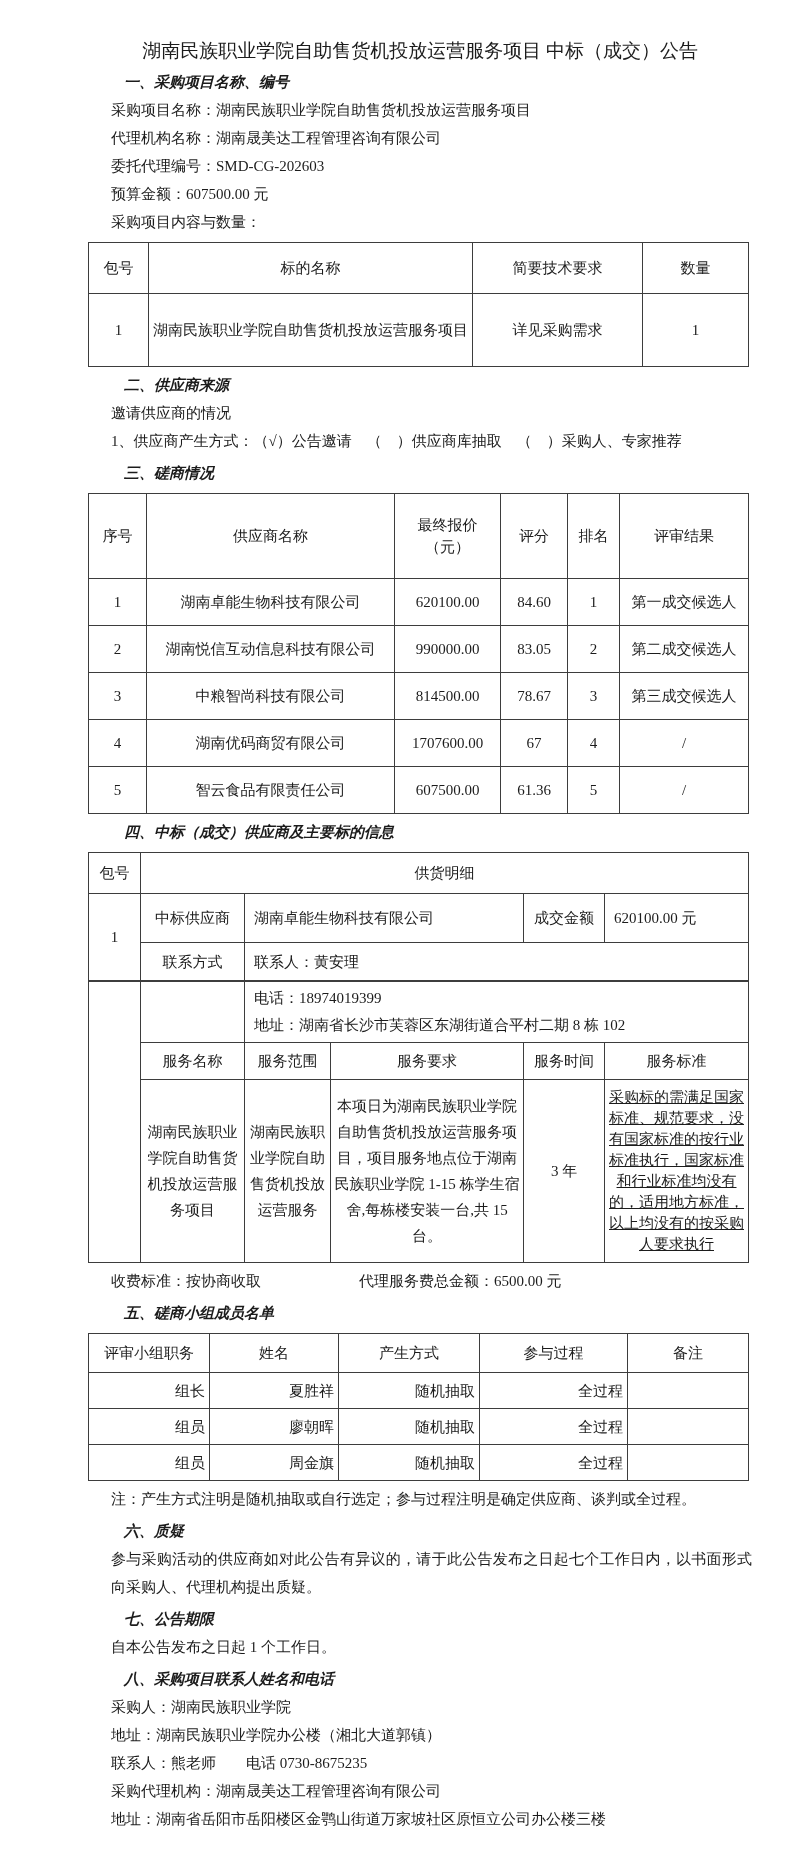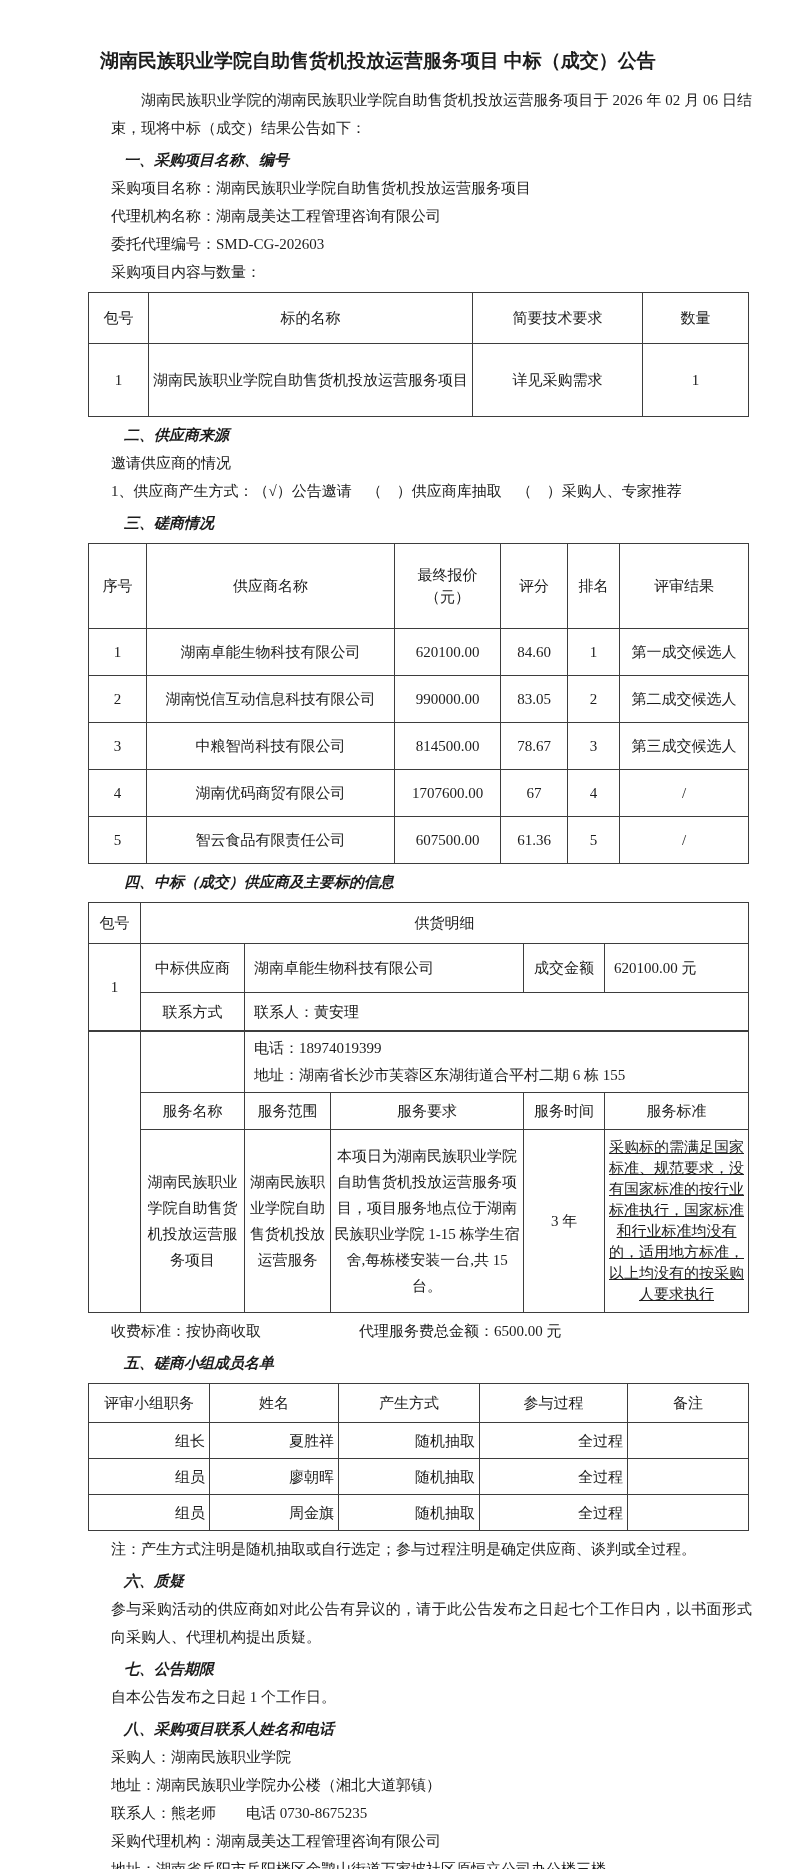--- a/index.html
+++ b/index.html
@@ -3,22 +3,22 @@
 <meta charset="utf-8">
 <style>
   html,body{margin:0;padding:0;background:#ffffff;}
   .doc{
     width:800px;min-height:1869px;box-sizing:border-box;
     padding:36px 48px 0 88px;background:#fff;
     font-family:"Liberation Serif","DejaVu Serif",serif;
     color:#1c1c1c;
   }
   .title{
-    font-size:19px;font-weight:bold;text-align:left;
-    line-height:26px;margin:12px;
+    font-size:19px;font-weight:normal;text-align:center;
+    line-height:26px;margin:2px;
   }
   p{font-size:15px;line-height:28px;margin:0 0 0 23px;}
   .intro{margin-top:8px;text-indent:2em;text-align:justify;}
   .just{text-align:justify;}
   h2{font-size:15px;font-weight:bold;line-height:28px;margin:4px 0 0 36px;font-style:italic;}
   table{
     border-collapse:collapse;table-layout:fixed;width:660px;
     margin:6px 0 4px 0;
   }
   td{
@@ -49,26 +49,26 @@
   .t5-r td{height:31px;text-align:right;}
   .feeline .fee-l{display:inline-block;min-width:248px;}
 </style>
 </head>
 <body>
 
 <div class="doc">
 
   <h1 class="title">湖南民族职业学院自助售货机投放运营服务项目 中标（成交）公告</h1>
 
-  <p class="intro">湖南民族职业学院的湖南民族职业学院自助售货机投放运营服务项目于 2026 年 02 月 06 日结束，现将中标（成交）结果公告如下：</p>
 
   <h2>一、采购项目名称、编号</h2>
   <p>采购项目名称：湖南民族职业学院自助售货机投放运营服务项目</p>
   <p>代理机构名称：湖南晟美达工程管理咨询有限公司</p>
   <p>委托代理编号：SMD-CG-202603</p>
+  <p>预算金额：607500.00 元</p>
   <p>采购项目内容与数量：</p>
 
   <table>
     <colgroup>
         <col style="width:60px">
         <col style="width:324px">
         <col style="width:170px">
         <col style="width:106px">
       </colgroup>
     <tbody>
@@ -177,21 +177,21 @@
       <td class="left">620100.00 元</td>
     </tr>
     <tr class="t3-r3">
       <td>联系方式</td>
       <td colspan="4" class="left">联系人：黄安理</td>
     </tr>
     <tr class="t3-r4">
       <td rowspan="3"></td>
       <td></td>
       <td colspan="4" class="left preline">电话：18974019399
-地址：湖南省长沙市芙蓉区东湖街道合平村二期 6 栋 155</td>
+地址：湖南省长沙市芙蓉区东湖街道合平村二期 8 栋 102</td>
     </tr>
     <tr class="t3-r5">
       <td>服务名称</td>
       <td>服务范围</td>
       <td>服务要求</td>
       <td>服务时间</td>
       <td>服务标准</td>
     </tr>
     <tr class="t3-r6">
       <td>湖南民族职业学院自助售货机投放运营服务项目</td>

